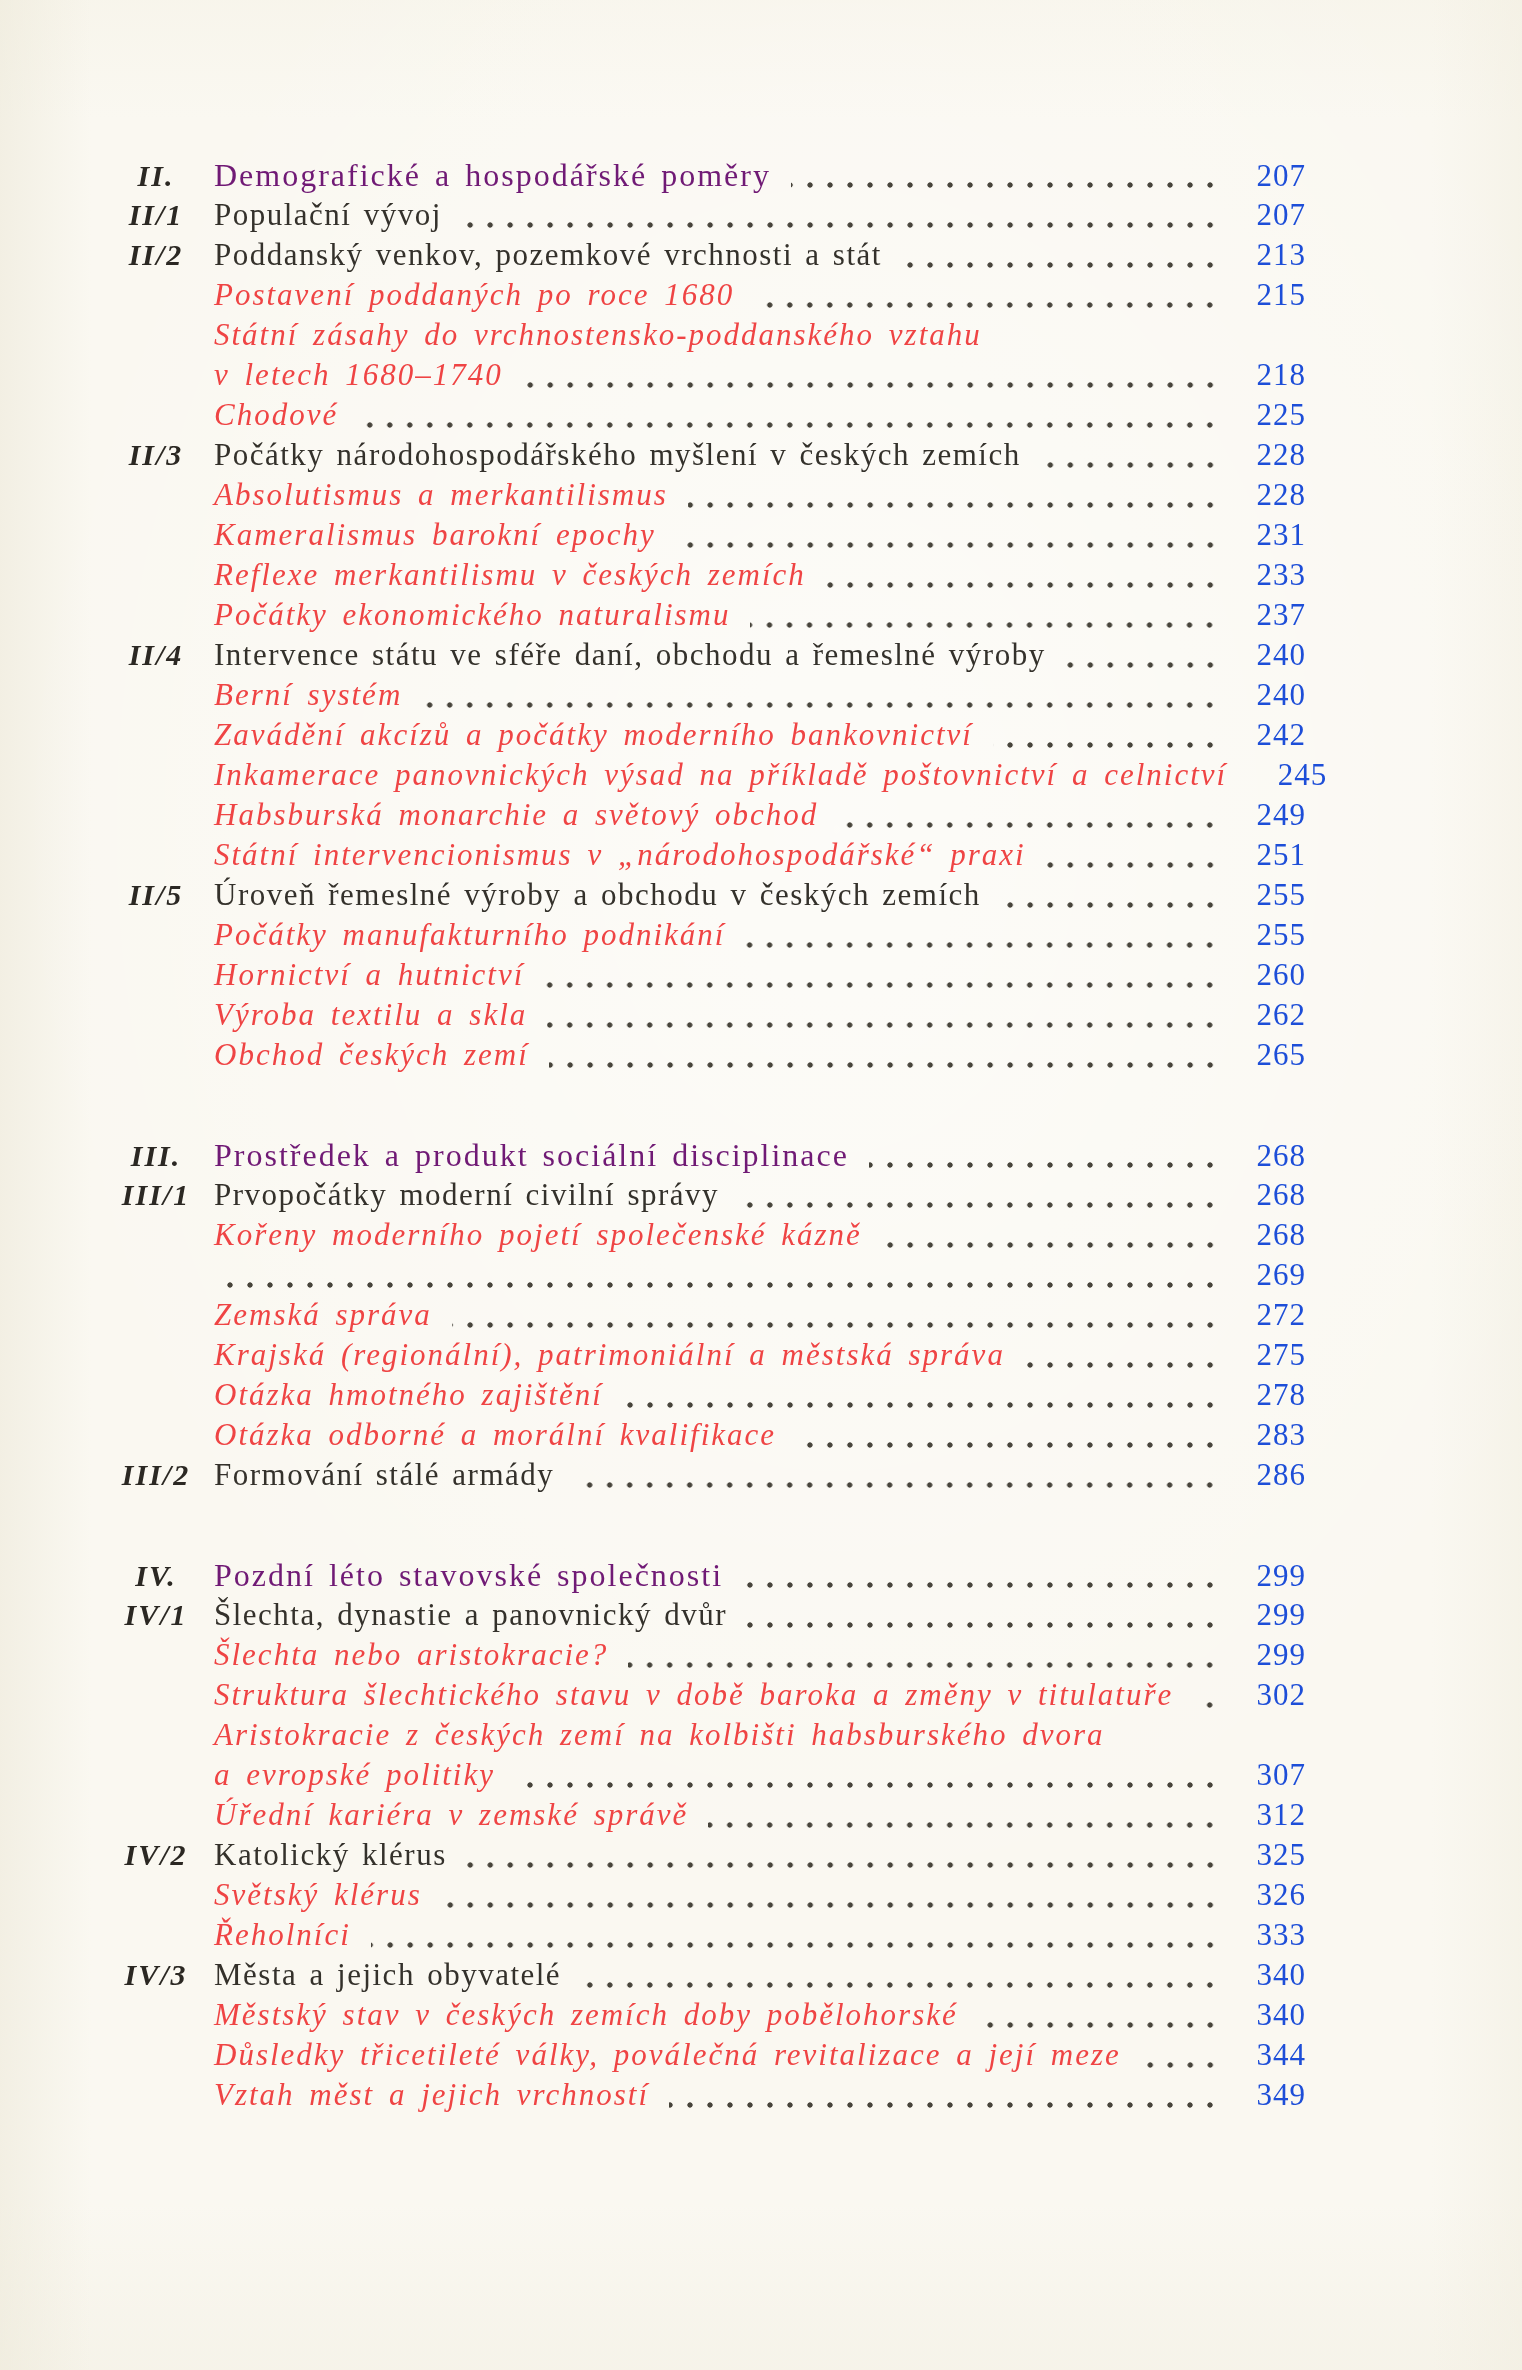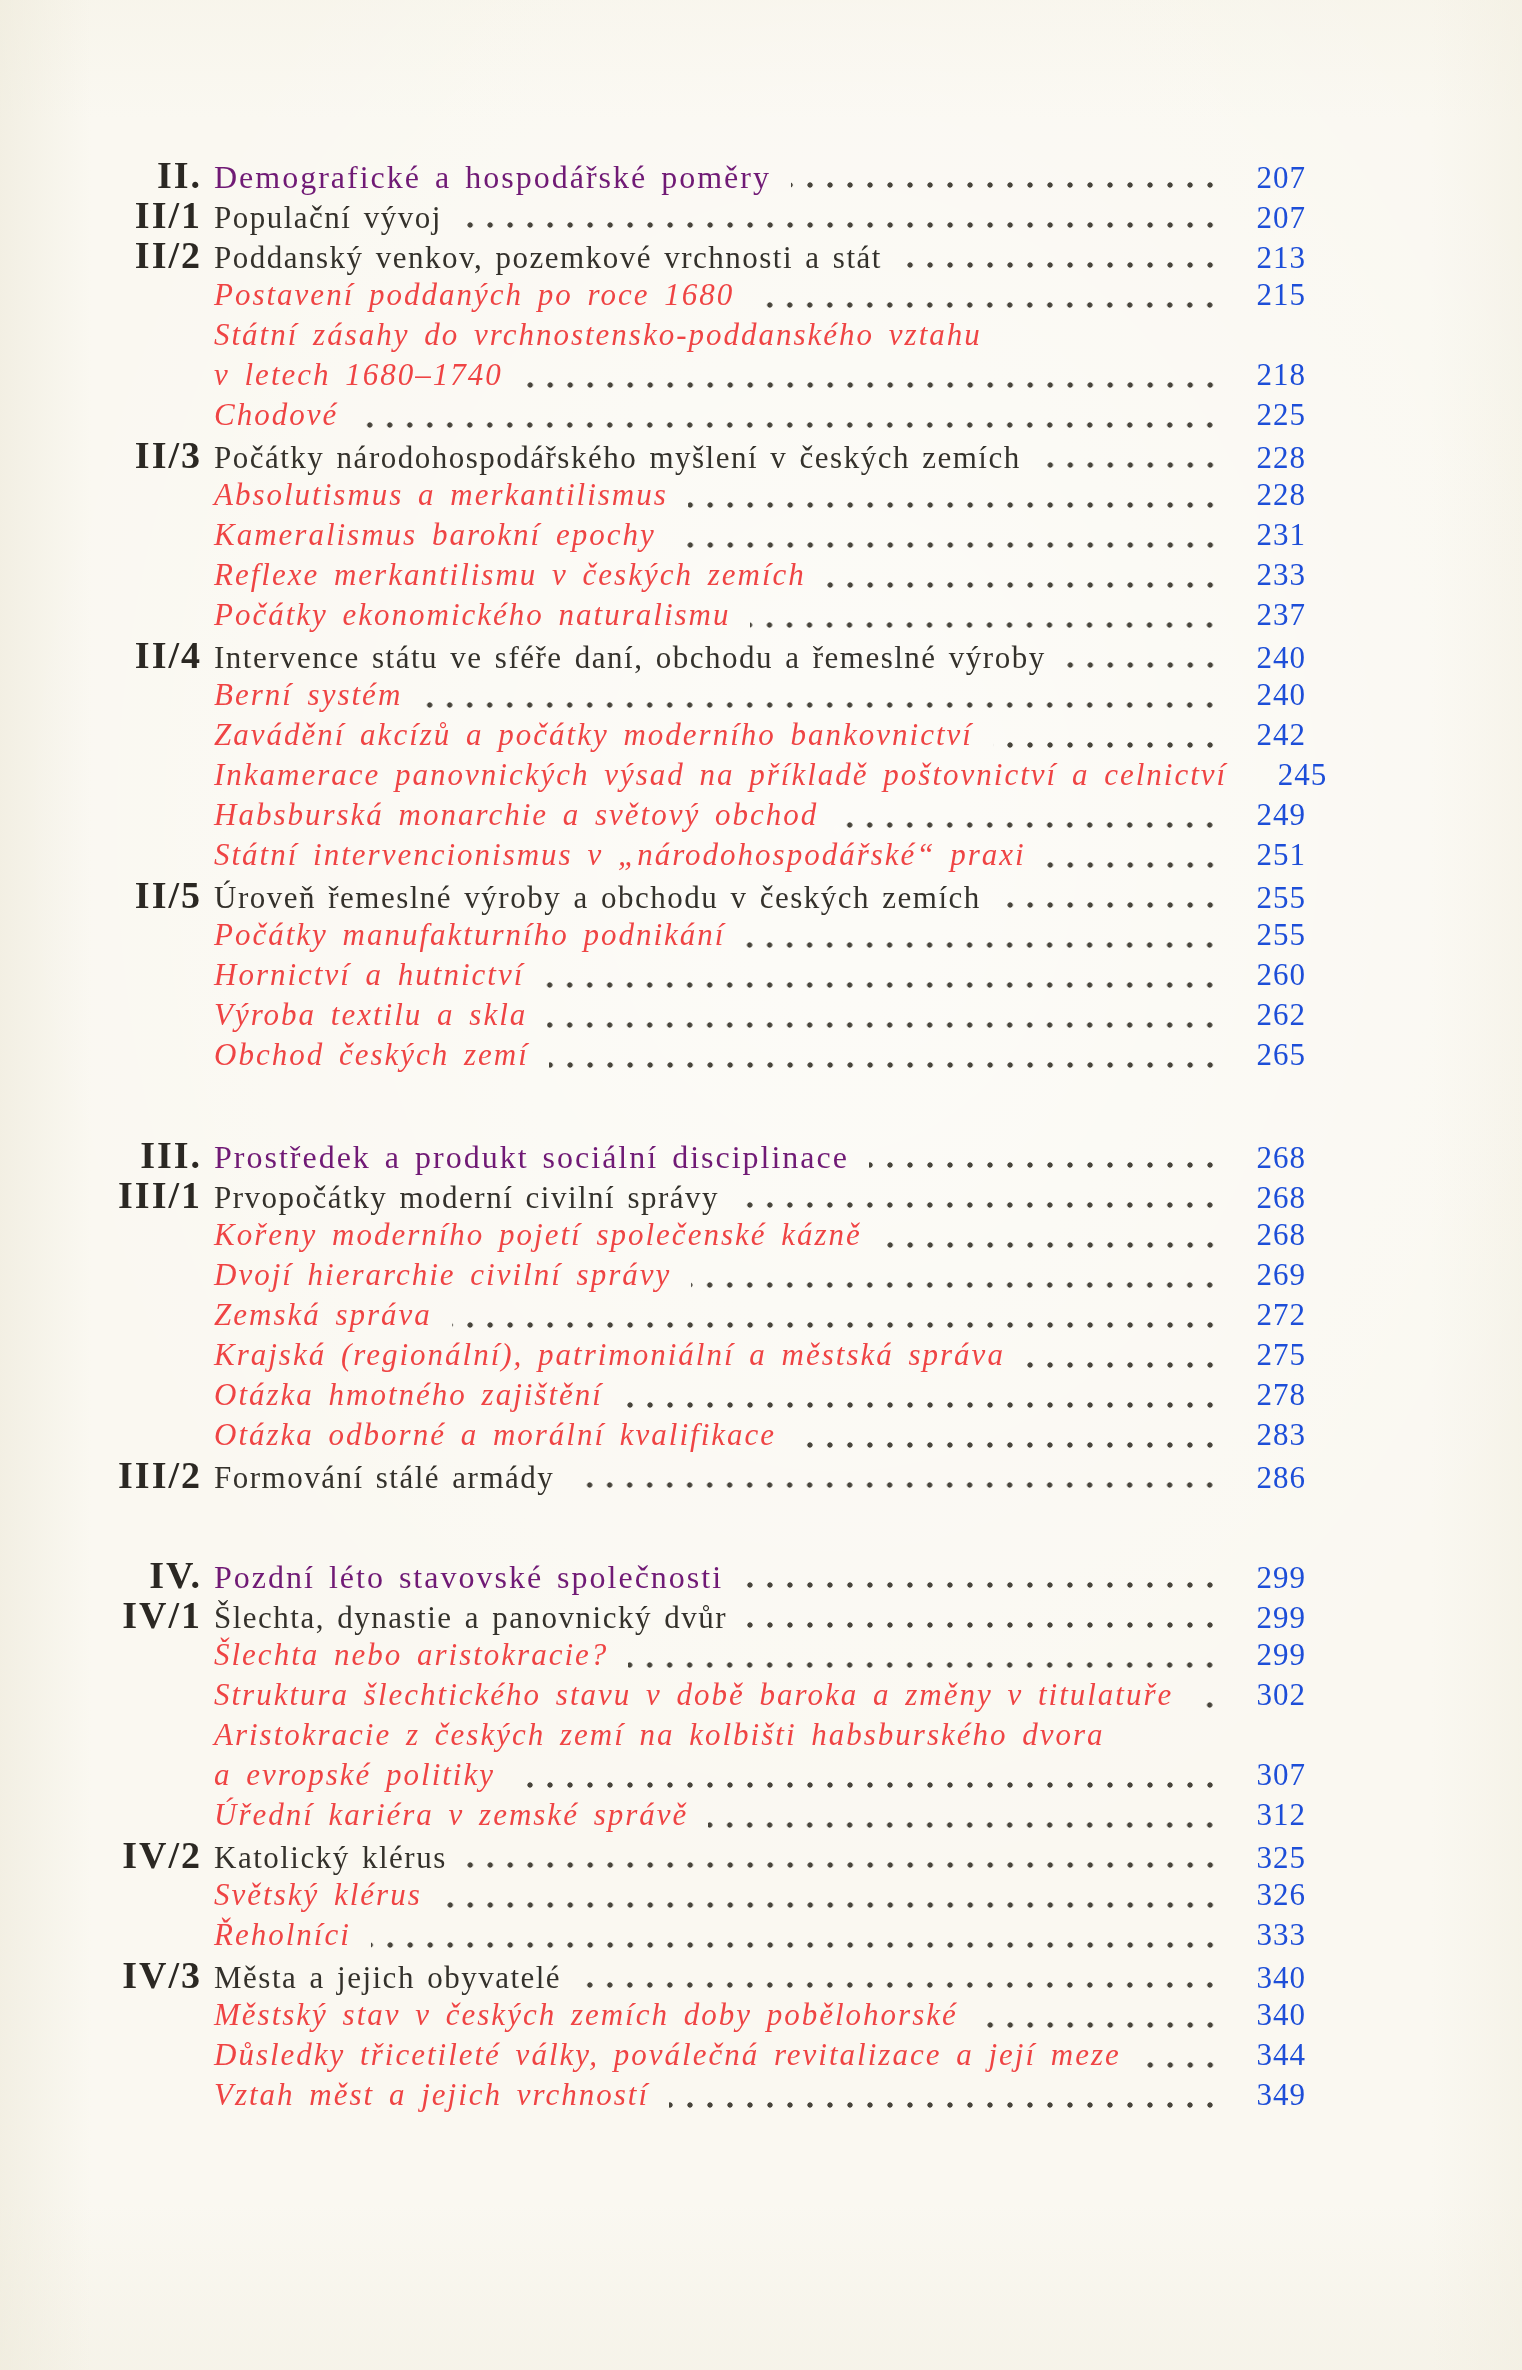--- a/index.html
+++ b/index.html
@@ -32,25 +32,26 @@
     align-items: baseline;
     height: 40px;
     line-height: 40px;
     padding-left: 110px;
     padding-right: 216px;
     white-space: nowrap;
   }
   .toc-label {
     flex: 0 0 92px;
     width: 92px;
-    text-align: right;
-    font-size: 38px;
+    text-align: center;
+    font-size: 30px;
     font-weight: bold;
     letter-spacing: 2px;
     color: #2b2823;
+    font-style: italic;
   }
   .toc-title {
     margin-left: 12px;
     flex: 0 0 auto;
   }
   .toc-row.chapter .toc-title {
     font-size: 32px;
     letter-spacing: 2px;
     word-spacing: 4px;
     color: #701a75;
@@ -283,21 +284,20 @@
 
   <div class="toc-row sub">
     <span class="toc-label"></span>
     <span class="toc-title">Kořeny moderního pojetí společenské kázně</span>
     <span class="dot-leader"></span>
     <span class="toc-page-num">268</span>
   </div>
 
   <div class="toc-row sub">
     <span class="toc-label"></span>
-    <span class="toc-title">Dvojí hierarchie civilní správy</span>
     <span class="dot-leader"></span>
     <span class="toc-page-num">269</span>
   </div>
 
   <div class="toc-row sub">
     <span class="toc-label"></span>
     <span class="toc-title">Zemská správa</span>
     <span class="dot-leader"></span>
     <span class="toc-page-num">272</span>
   </div>

